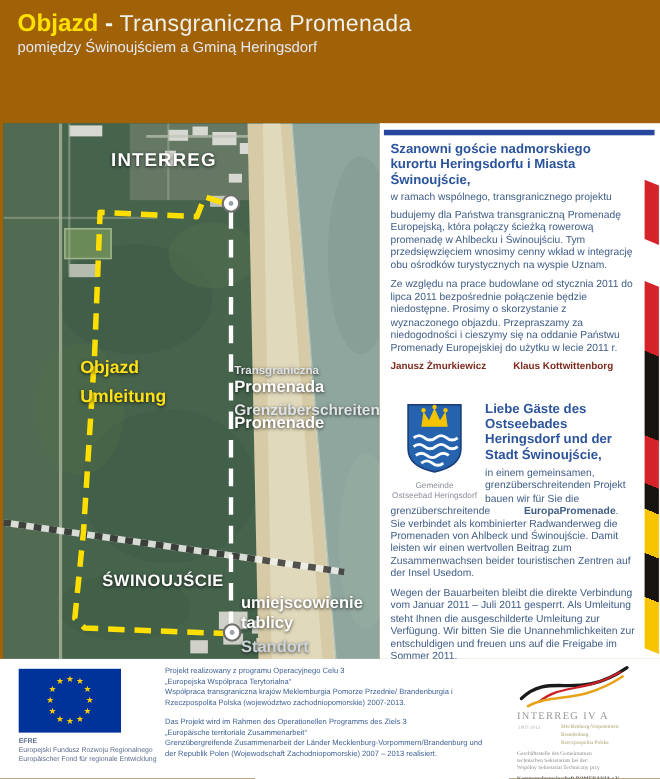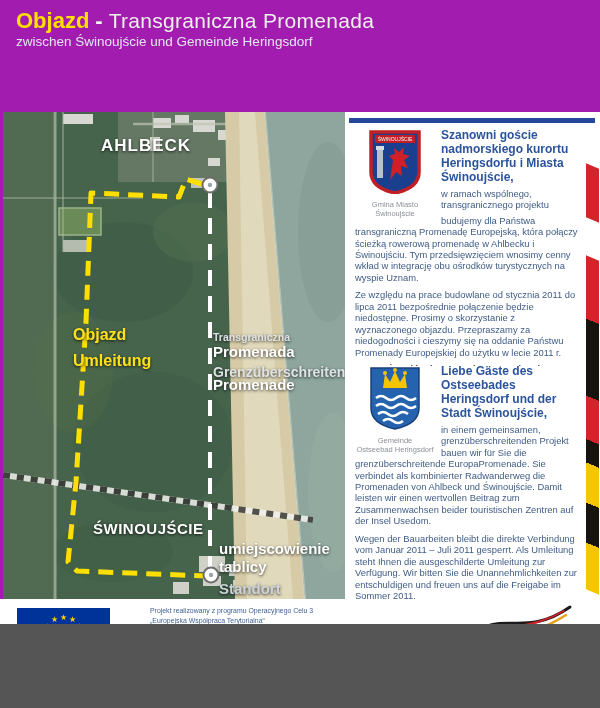--- a/index.html
+++ b/index.html
@@ -1,18 +1,18 @@
 <!DOCTYPE html>
 <html><head>
 <meta charset="utf-8">
 <style>
   html,body{margin:0;padding:0;background:#555;}
   .poster{
-    position:relative;width:600px;height:624px;overflow:hidden;
-    background:#a21caf;font-family:"Liberation Sans",sans-serif;
+    position:relative;width:600px;height:708px;overflow:hidden;
+    background:#a16207;font-family:"Liberation Sans",sans-serif;
     -webkit-font-smoothing:antialiased;
   }
   
   .hdr{position:absolute;left:0;top:0;width:600px;height:112px;padding:8px 0 0 16px;box-sizing:border-box;}
   .hdr .row1{font-size:22px;font-weight:bold;color:#ffe100;line-height:1.15;}
   .hdr .row1 .dash{color:#f4f4ef;font-weight:bold;padding:0 6px;}
   .hdr .row1 .t{color:#eef0ea;font-weight:normal;font-size:21px;letter-spacing:.3px;}
   .hdr .sub{font-size:13.5px;color:#e3e8f0;margin-top:1px;}
   .hdr .blk2{margin-top:11px;}
   .hdr .blk2 .t{color:#d9dcd6;}
@@ -35,21 +35,21 @@
   .panel{position:absolute;left:345px;top:112px;width:255px;height:487px;background:#ffffff;}
   .panel .rule{position:absolute;left:4px;right:5px;top:6px;height:5px;background:#26479b;}
   .sec{position:absolute;left:10px;right:22px;overflow:hidden;}
   .sec-pl{top:16px;height:238px;}
   .sec-de{top:252px;height:235px;}
   .crest{float:left;width:80px;text-align:center;margin:2px 6px 2px 0;}
   .crest .cap{font-size:7.5px;color:#8c9099;line-height:1.25;margin-top:2px;}
   .sec h3{margin:0 0 3px 0;font-size:12px;line-height:1.18;color:#2b549c;}
   .sec p{margin:0 0 6px 0;font-size:9.4px;line-height:1.22;color:#3f5c86;}
   .sec p.lead{margin-bottom:4px;}
-  .sec .brand{font-weight:normal;}
+  .sec .brand{font-weight:bold;margin-left:28px;}
   .sigs{display:flex;margin-top:4px;}
   .sigs .col{flex:1;}
   .sig-name{font-size:9px;font-weight:bold;color:#7c2a1e;line-height:1.2;}
   
   .ribbon{position:absolute;right:1px;top:0;width:13px;height:708px;pointer-events:none;}
   .ribbon .p1{position:absolute;right:0;top:166px;width:13px;height:54px;background:#d5232a;transform:skewY(22deg);}
   .ribbon .p2{position:absolute;right:0;top:258px;width:13px;height:334px;transform:skewY(22deg);
     background:linear-gradient(to bottom,
       #d5232a 0 19%, #17130f 19% 42%, #d5232a 42% 55%, #17130f 55% 62%,
       #f6c500 62% 74%, #17130f 74% 86%, #f6c500 86% 100%);}
@@ -70,21 +70,21 @@
 </style>
 </head>
 <body>
 
 <div class="poster">
 
   <div class="hdr">
     <div class="row1">
       <span>Objazd</span><span class="dash">-</span><span class="t">Transgraniczna Promenada</span>
     </div>
-    <div class="sub">zwischen Świnoujście und Gemeinde Heringsdorf</div>
+    <div class="sub">pomiędzy Świnoujściem a Gminą Heringsdorf</div>
   </div>
 
   <div class="map">
     <svg width="342" height="487" viewBox="0 0 342 487">
 
       <rect x="0" y="0" width="342" height="487" fill="#46634c"></rect>
       <rect x="0" y="0" width="50" height="487" fill="#5b7257" opacity="0.55"></rect>
       <ellipse cx="120" cy="160" rx="70" ry="50" fill="#3c5a44" opacity="0.45"></ellipse>
       <ellipse cx="150" cy="330" rx="80" ry="70" fill="#3e5c46" opacity="0.5"></ellipse>
       <ellipse cx="70" cy="260" rx="40" ry="60" fill="#527049" opacity="0.35"></ellipse>
@@ -140,51 +140,37 @@
       <g>
         <circle cx="207" cy="73" r="7.5" fill="#ffffff" stroke="#6e6e6e" stroke-width="2"></circle>
         <circle cx="207" cy="73" r="2.2" fill="#9aa4ad"></circle>
       </g>
       <g>
         <circle cx="208" cy="463" r="7.5" fill="#ffffff" stroke="#6e6e6e" stroke-width="2"></circle>
         <circle cx="208" cy="463" r="2.2" fill="#9aa4ad"></circle>
       </g>
     </svg>
 
-    <div class="maplabel lbl-ahlbeck">AHLBECK</div>
+    <div class="maplabel lbl-ahlbeck">INTERREG</div>
     <div class="maplabel lbl-objazd">Objazd</div>
     <div class="maplabel lbl-umleitung">Umleitung</div>
     <div class="maplabel lbl-prom-pl-s">Transgraniczna</div>
     <div class="maplabel lbl-prom-pl">Promenada</div>
     <div class="maplabel lbl-prom-de-s">Grenzüberschreitende</div>
     <div class="maplabel lbl-prom-de">Promenade</div>
     <div class="maplabel lbl-swin">ŚWINOUJŚCIE</div>
     <div class="maplabel lbl-loc1">umiejscowienie</div>
     <div class="maplabel lbl-loc2">tablicy</div>
     <div class="maplabel lbl-loc3">Standort</div>
   </div>
 
   <div class="panel">
     <div class="rule"></div>
 
     <div class="sec sec-pl">
-      <div class="crest">
-        <svg width="54" height="64" viewBox="0 0 54 64">
-          <path d="M3,2 H51 V42 Q51,58 27,63 Q3,58 3,42 Z" fill="#1b3f8f" stroke="#c02025" stroke-width="3.5"></path>
-          <rect x="7" y="5" width="40" height="8" fill="#c02025"></rect>
-          <text x="27" y="11" font-size="5" fill="#ffffff" text-anchor="middle" font-family="Liberation Sans, sans-serif">ŚWINOUJŚCIE</text>
-          <rect x="9" y="18" width="6" height="30" fill="#b9c2cc"></rect>
-          <rect x="8" y="16" width="8" height="4" fill="#d5dce2"></rect>
-          <path d="M22,50 L25,30 L21,26 L27,24 L26,18 L31,22 L36,17 L35,24 L42,26 L36,30 L40,38 L33,36 L34,46 L28,42 Z" fill="#cf2027"></path>
-        </svg>
-        <div class="cap">
-          <div>Gmina Miasto</div>
-          <div>Świnoujście</div>
-        </div>
-      </div>
       <h3>Szanowni goście nadmorskiego kurortu Heringsdorfu i Miasta Świnoujście,</h3>
       <p class="lead">w ramach wspólnego, transgranicznego projektu</p>
       <p>budujemy dla Państwa transgraniczną Promenadę Europejską, która połączy ścieżką rowerową promenadę w Ahlbecku i Świnoujściu. Tym przedsięwzięciem wnosimy cenny wkład w integrację obu ośrodków turystycznych na wyspie Uznam.</p>
       <p>Ze względu na prace budowlane od stycznia 2011 do lipca 2011  bezpośrednie połączenie będzie niedostępne. Prosimy o skorzystanie z wyznaczonego objazdu. Przepraszamy za niedogodności i cieszymy się na oddanie Państwu Promenady Europejskiej do użytku w lecie 2011 r.</p>
       <div class="sigs">
         <div class="col">
           <div class="sig-name">Janusz Żmurkiewicz</div>
 
         </div>
         <div class="col">

